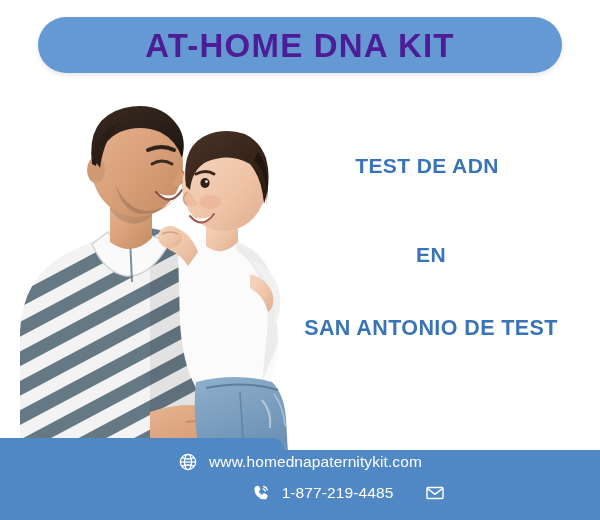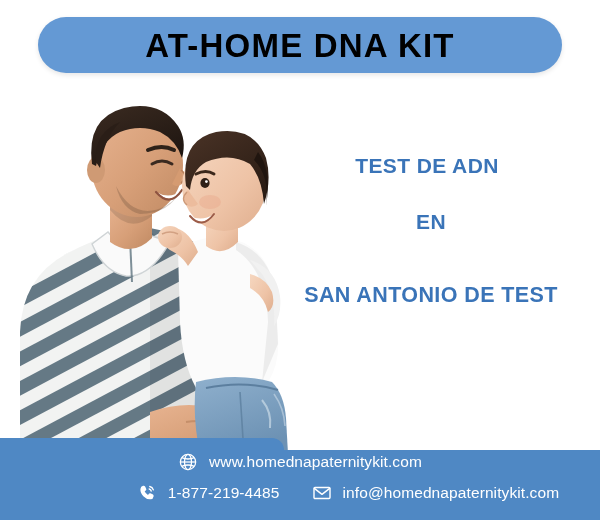--- a/index.html
+++ b/index.html
@@ -21,21 +21,21 @@
   .banner{
     position:absolute;
     left:38px;top:17px;
     width:524px;height:56px;
     background:#6499d4;
     border-radius:28px;
     display:flex;align-items:center;justify-content:center;
     box-shadow:0 2px 5px rgba(0,0,0,0.10);
   }
   .banner-text{
-    color:#000000;
+    color:#4c1d95;
     font-size:33px;
     font-weight:bold;
     letter-spacing:1.2px;
     line-height:1;
     white-space:nowrap;
     user-select:none;
   }
 
   
   .photo{
@@ -54,21 +54,21 @@
     color:#3a74b8;
   }
   .headline .line{
     font-size:21px;
     font-weight:bold;
     letter-spacing:0.4px;
     line-height:1;
     white-space:nowrap;
   }
   .headline .l1{margin:0 8px 0 0;}
-  .headline .l2{margin:35px 0 0 0;}
+  .headline .l2{margin:68px 0 0 0;}
   .headline .l3{margin:53px 0 0 0;font-size:21.5px;}
 
   
   .footer-left{
     position:absolute;
     left:0;top:438px;
     width:284px;height:82px;
     background:#4f88c4;
     border-top-right-radius:12px;
   }
@@ -298,19 +298,18 @@
         <span class="contact-text">1-877-219-4485</span>
       </div>
 
       <div class="contact-item">
         <span class="ficon">
           <svg viewBox="0 0 24 24" fill="none" stroke="#ffffff" stroke-width="1.7" stroke-linejoin="round">
             <rect x="2.4" y="5.4" width="19.2" height="13.2" rx="1.2"></rect>
             <path d="M2.4 6.2 L12 13.6 L21.6 6.2"></path>
           </svg>
         </span>
-        <span class="contact-text">info@homednapaternitykit.com</span>
       </div>
     </div>
 
   </div>
 
 </div>
 
 </body></html>

